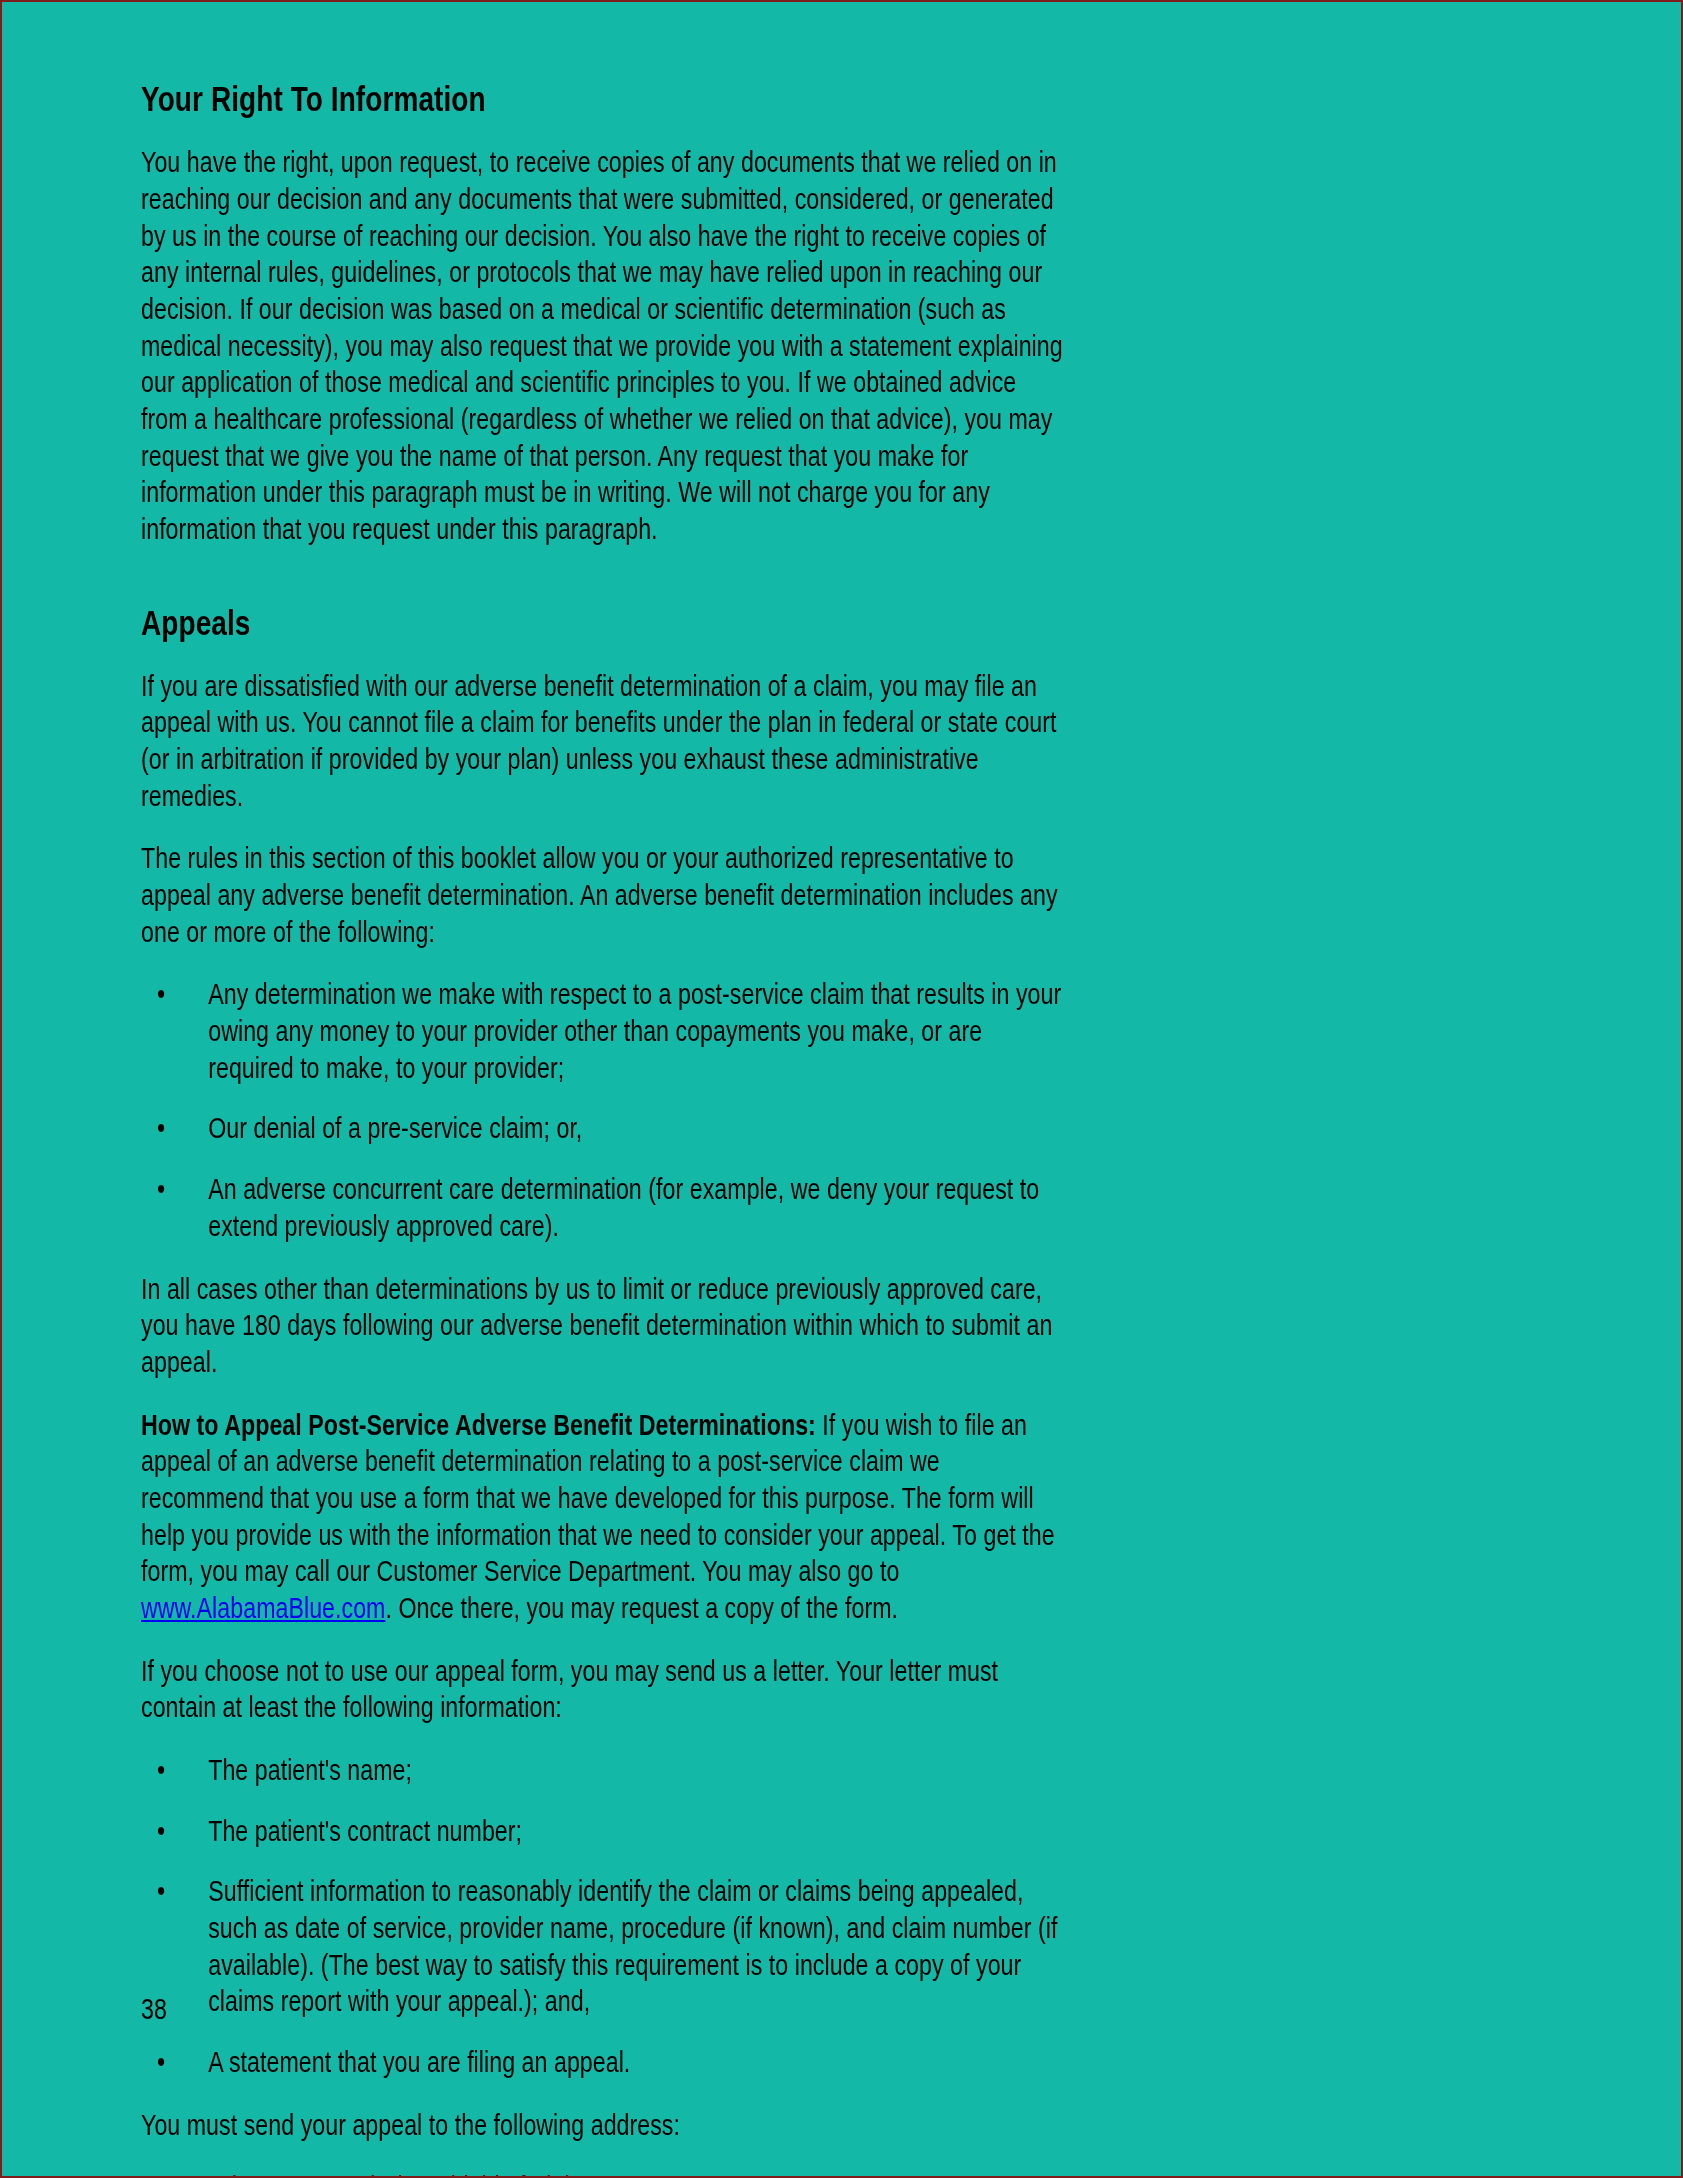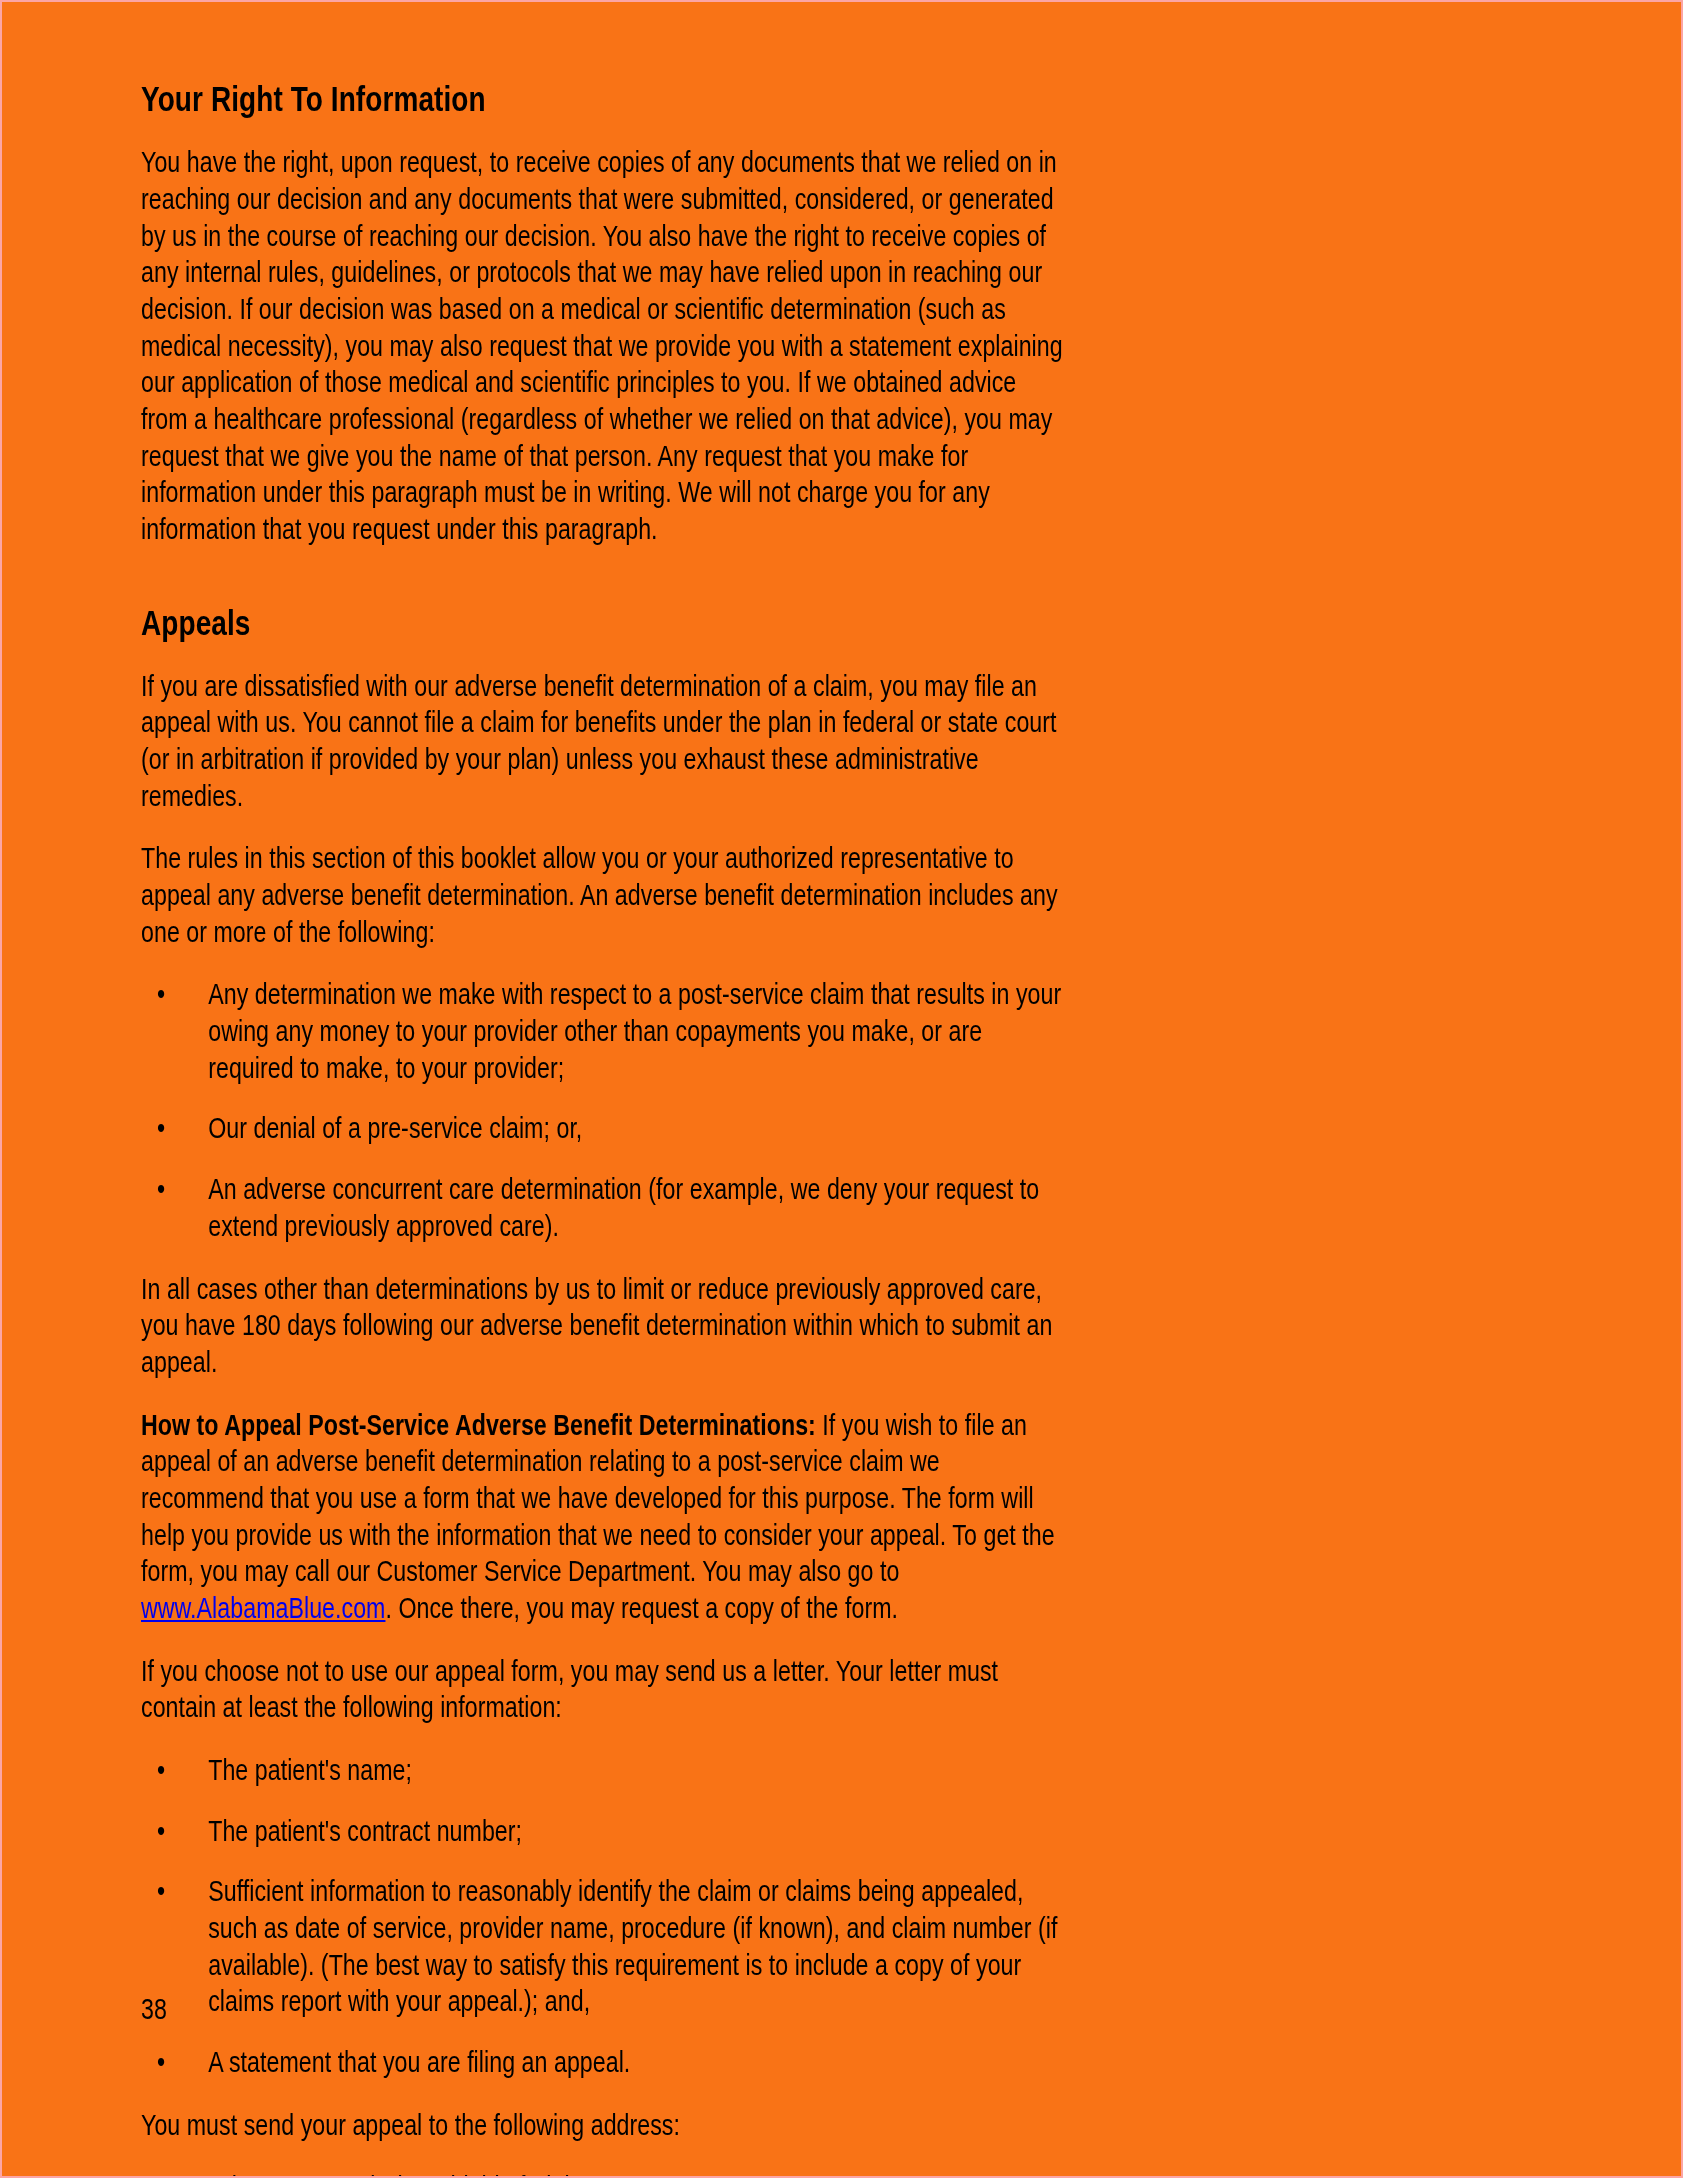--- a/index.html
+++ b/index.html
@@ -13,22 +13,22 @@
     font-family: "Liberation Sans", sans-serif;
     color: #000000;
     -webkit-font-smoothing: none;
   }
 
   .page {
     position: relative;
     width: 1683px;
     height: 2178px;
     box-sizing: border-box;
-    background: #f97316;
-    border: 2px solid #fca5a5;
+    background: #14b8a6;
+    border: 2px solid #7f1d1d;
     overflow: hidden;
   }
 
   
   .doc {
     position: absolute;
     left: 139px;
     top: 77px;
     width: 1158px;          
     transform: scaleX(0.80);

